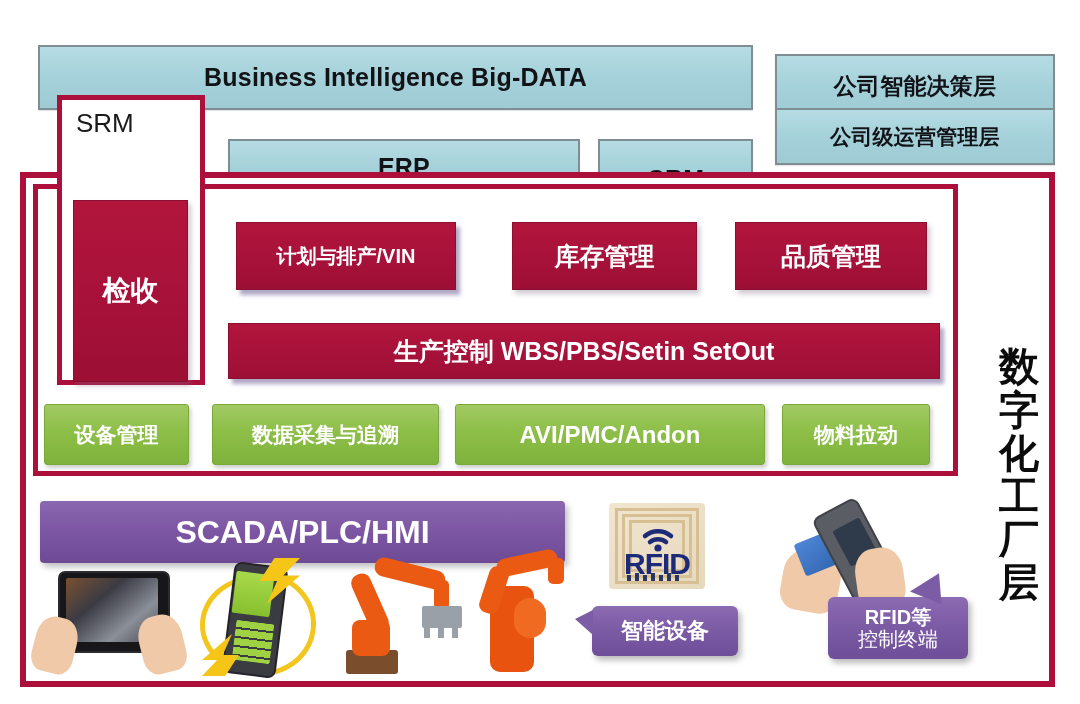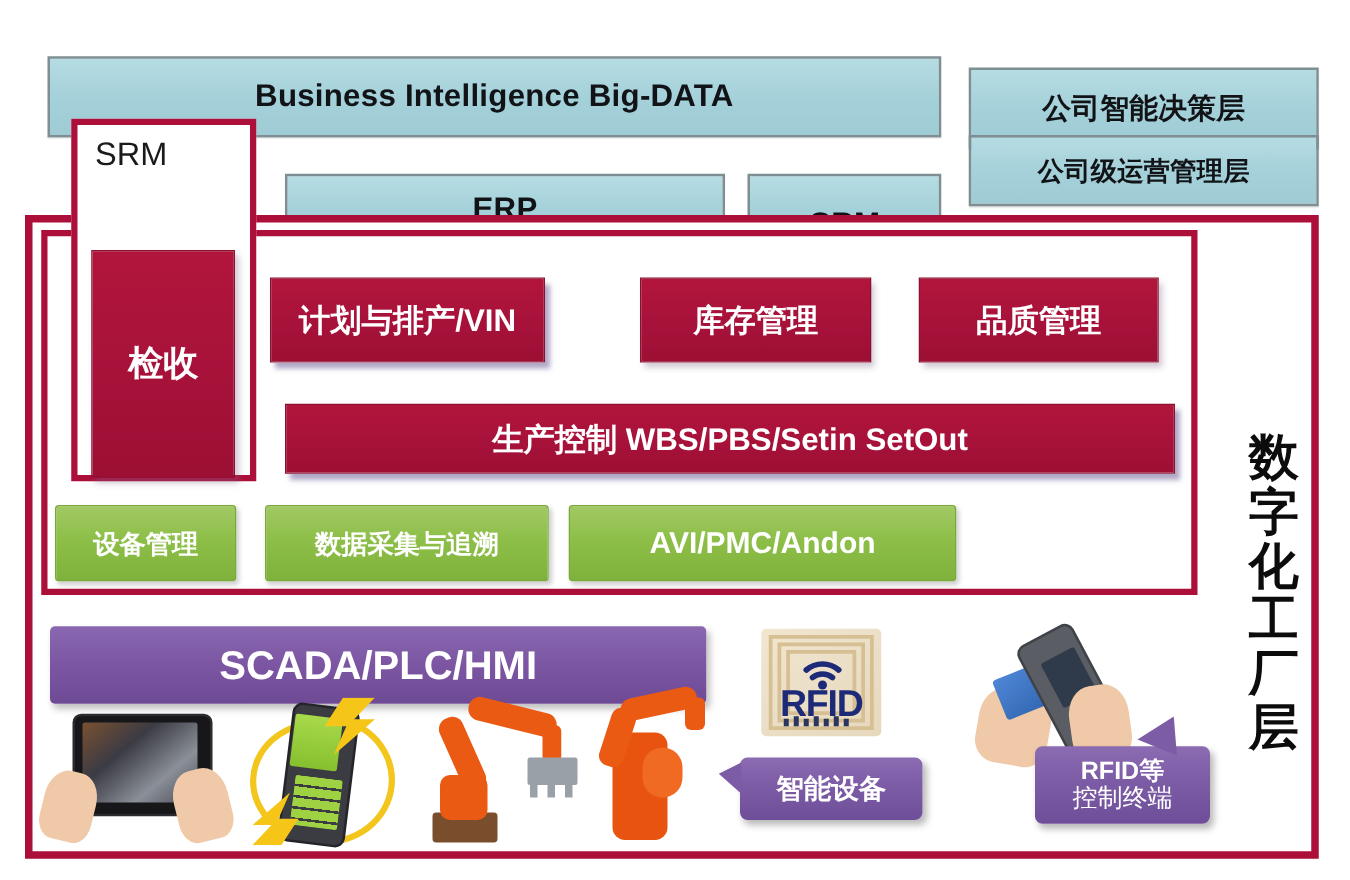--- a/index.html
+++ b/index.html
@@ -249,21 +249,21 @@
 
   <div class="abs frame-inner" style="left:33px; top:184px; width:925px; height:292px;"></div>
 
   <div class="abs srm-box" style="left:57px; top:95px; width:148px; height:290px;">
     <span class="srm-label">SRM</span>
   </div>
   <div class="abs tile-red" style="left:73px; top:200px; width:115px; height:182px; font-size:28px;">
     <span>检收</span>
   </div>
 
-  <div class="abs tile-red shade-violet" style="left:216px; top:222px; width:220px; height:68px; font-size:25px;">
+  <div class="abs tile-red shade-violet" style="left:236px; top:222px; width:220px; height:68px; font-size:20px;">
     <span>计划与排产/VIN</span>
   </div>
 
   <div class="abs tile-red" style="left:512px; top:222px; width:185px; height:68px; font-size:25px;">
     <span>库存管理</span>
   </div>
 
   <div class="abs tile-red" style="left:735px; top:222px; width:192px; height:68px; font-size:25px;">
     <span>品质管理</span>
   </div>
@@ -277,20 +277,23 @@
   </div>
 
   <div class="abs tile-green" style="left:212px; top:404px; width:227px; height:61px; font-size:21px;">
     <span>数据采集与追溯</span>
   </div>
 
   <div class="abs tile-green" style="left:455px; top:404px; width:310px; height:61px; font-size:24px;">
     <span>AVI/PMC/Andon</span>
   </div>
 
+  <div class="abs tile-green" style="left:782px; top:404px; width:148px; height:61px; font-size:21px;">
+    <span>物料拉动</span>
+  </div>
 
   <div class="abs bar-purple" style="left:40px; top:501px; width:525px; height:62px; font-size:32px;">
     <span>SCADA/PLC/HMI</span>
   </div>
 
   <div class="abs" style="left:30px; top:565px; width:155px; height:110px;">
     <div class="tablet-body" style="left:28px; top:6px; width:108px; height:78px;"></div>
     <div class="tablet-screen" style="left:36px; top:13px; width:92px; height:64px;"></div>
     <div class="hand" style="left:4px; top:52px; width:42px; height:56px; transform:rotate(14deg);"></div>
     <div class="hand" style="left:110px; top:50px; width:44px; height:58px; transform:rotate(-14deg);"></div>

